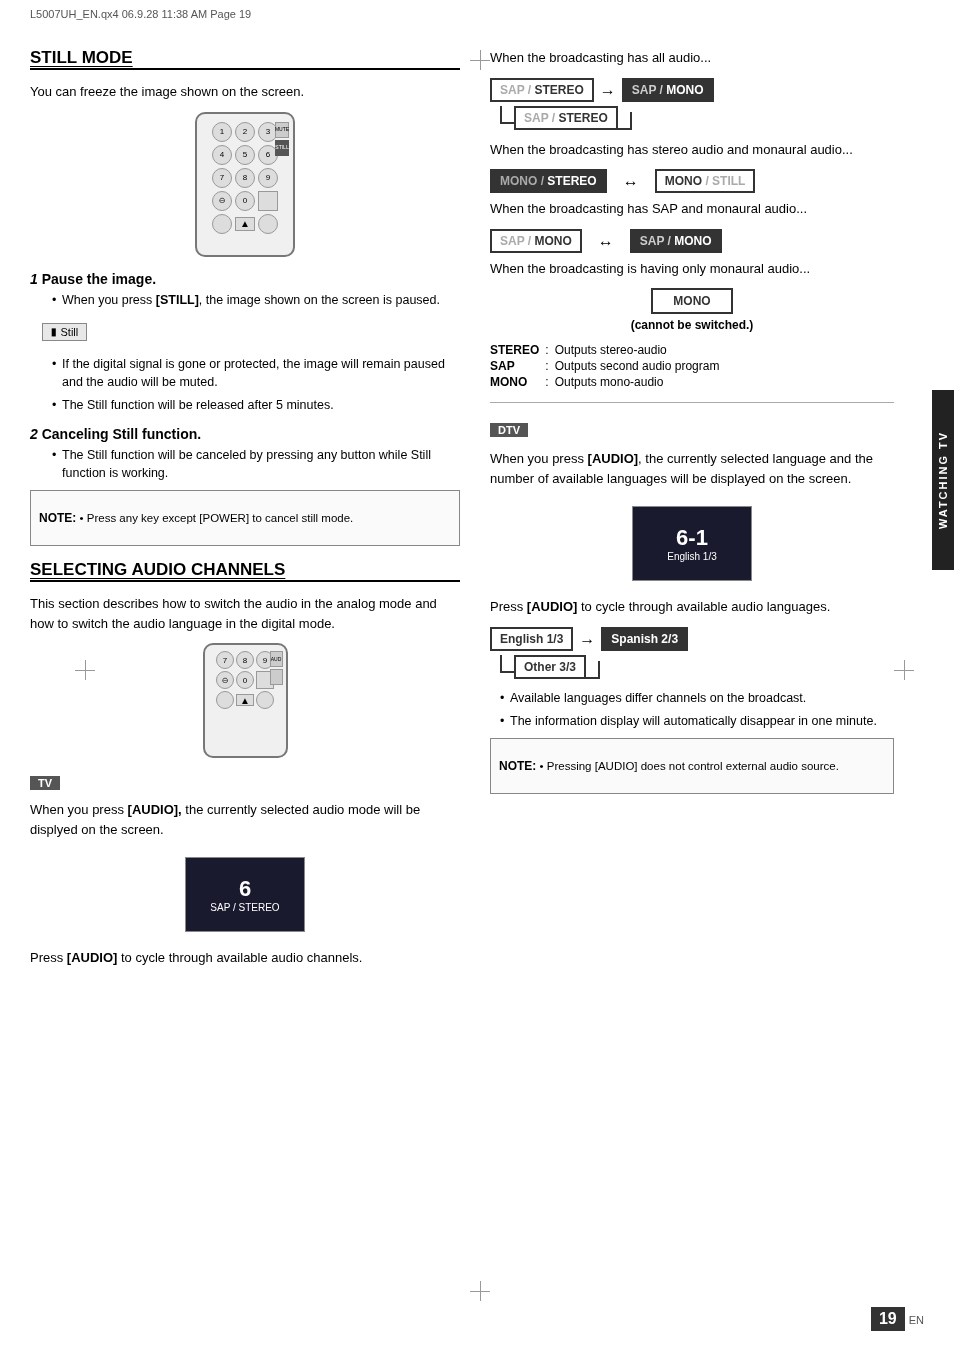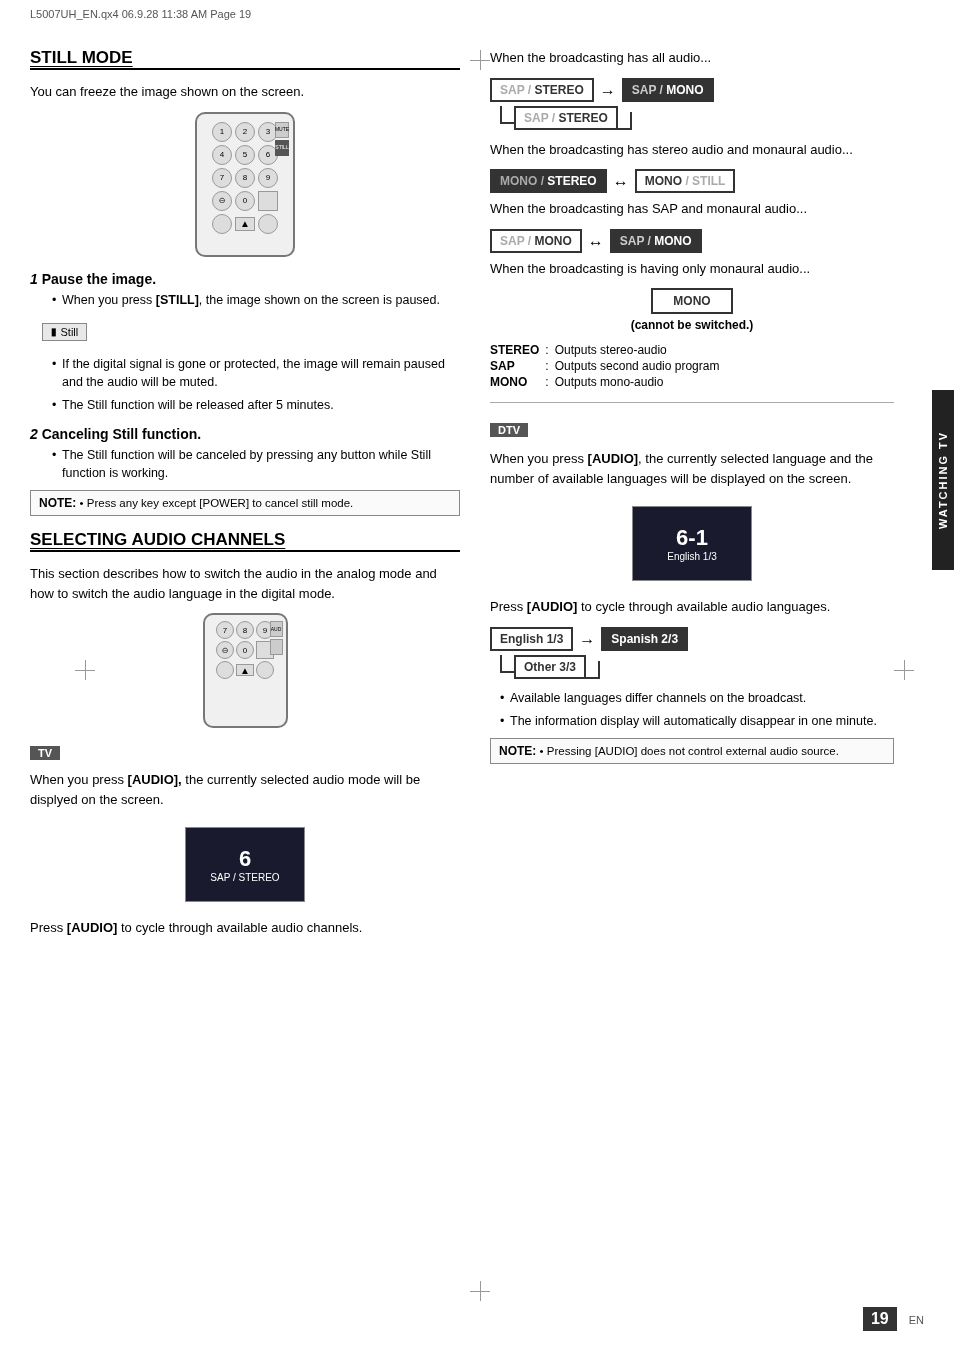--- a/index.html
+++ b/index.html
@@ -124,21 +124,21 @@
 
     .bullet-list li::before {
       content: "•";
       position: absolute;
       left: 0;
     }
 
     
     .note-box {
       border: 1px solid #888;
-      padding: 5px 8px;
+      padding: 20px 8px;
       margin-top: 8px;
       margin-bottom: 8px;
       font-size: 11.5px;
       background: #fafafa;
     }
 
     .note-title {
       font-weight: bold;
       font-size: 12px;
     }
@@ -151,21 +151,21 @@
       padding: 1px 8px;
       font-size: 11px;
       font-weight: bold;
       margin: 8px 0 4px 0;
     }
 
     
     .audio-diagram {
       display: flex;
       align-items: center;
-      gap: 6px;
+      gap: 16px;
       margin: 6px 0;
       flex-wrap: wrap;
     }
 
     .audio-box {
       display: inline-block;
       border: 2px solid #333;
       padding: 3px 8px;
       font-size: 12px;
       font-weight: bold;
@@ -221,21 +221,21 @@
       margin: 12px 0;
     }
 
     
     .page-number-area {
       position: absolute;
       bottom: 20px;
       right: 30px;
       display: flex;
       align-items: baseline;
-      gap: 12px;
+      gap: 4px;
     }
 
     .page-number-box {
       background: #333;
       color: #fff;
       padding: 3px 8px;
       font-size: 16px;
       font-weight: bold;
     }
 

